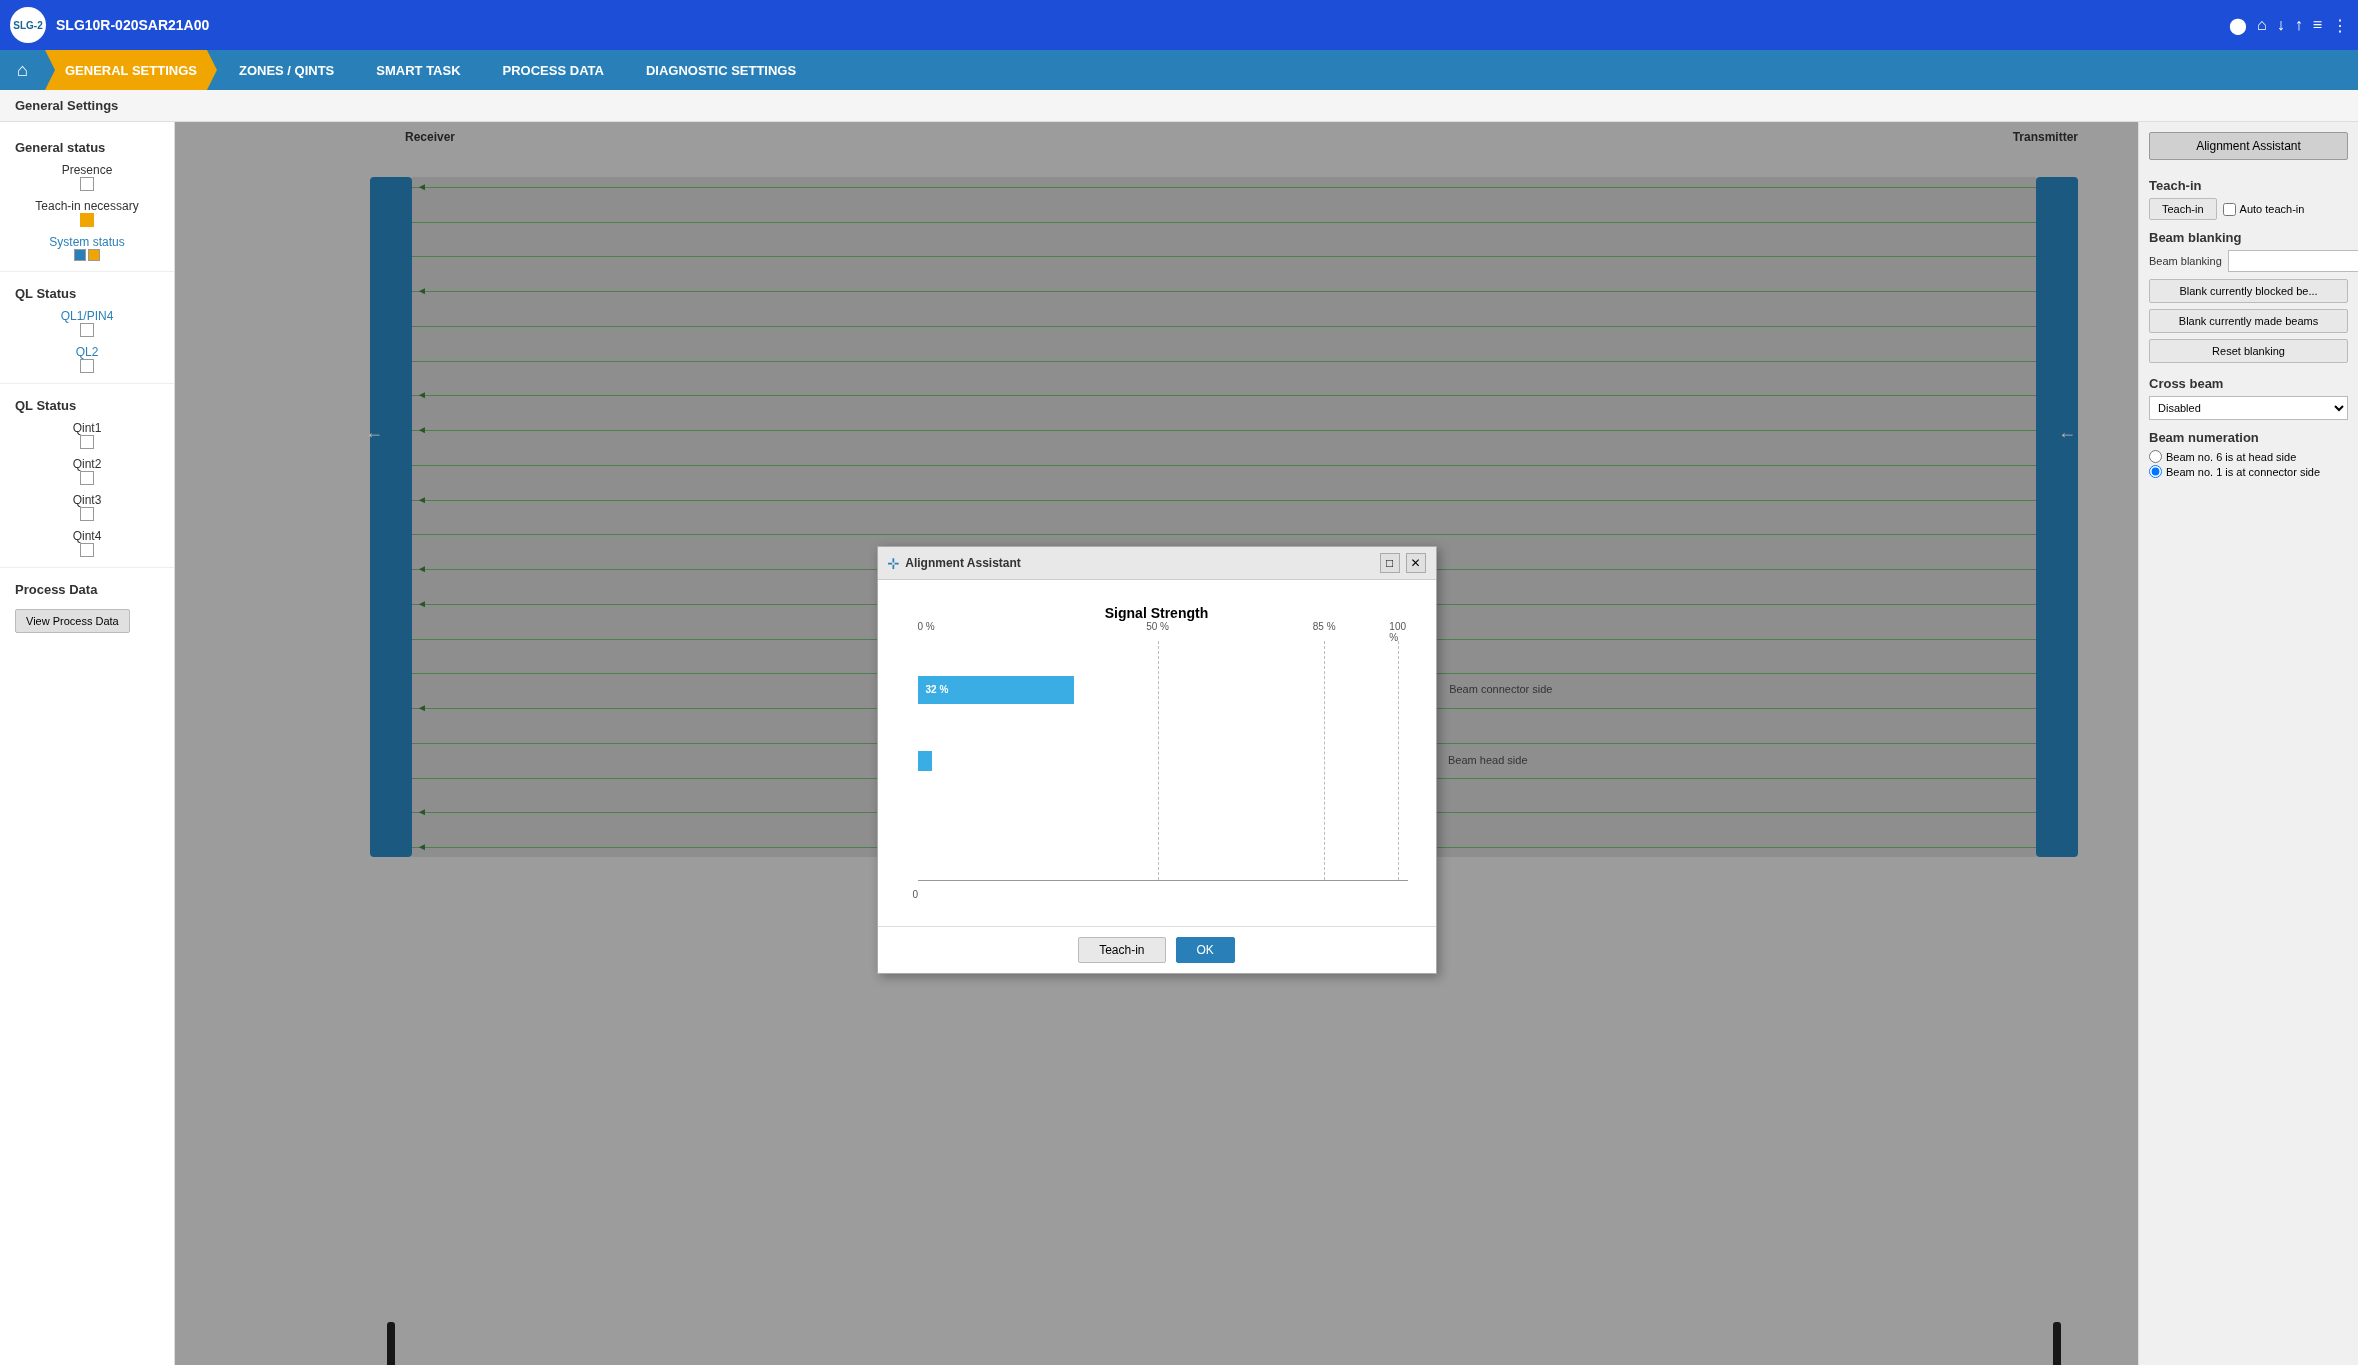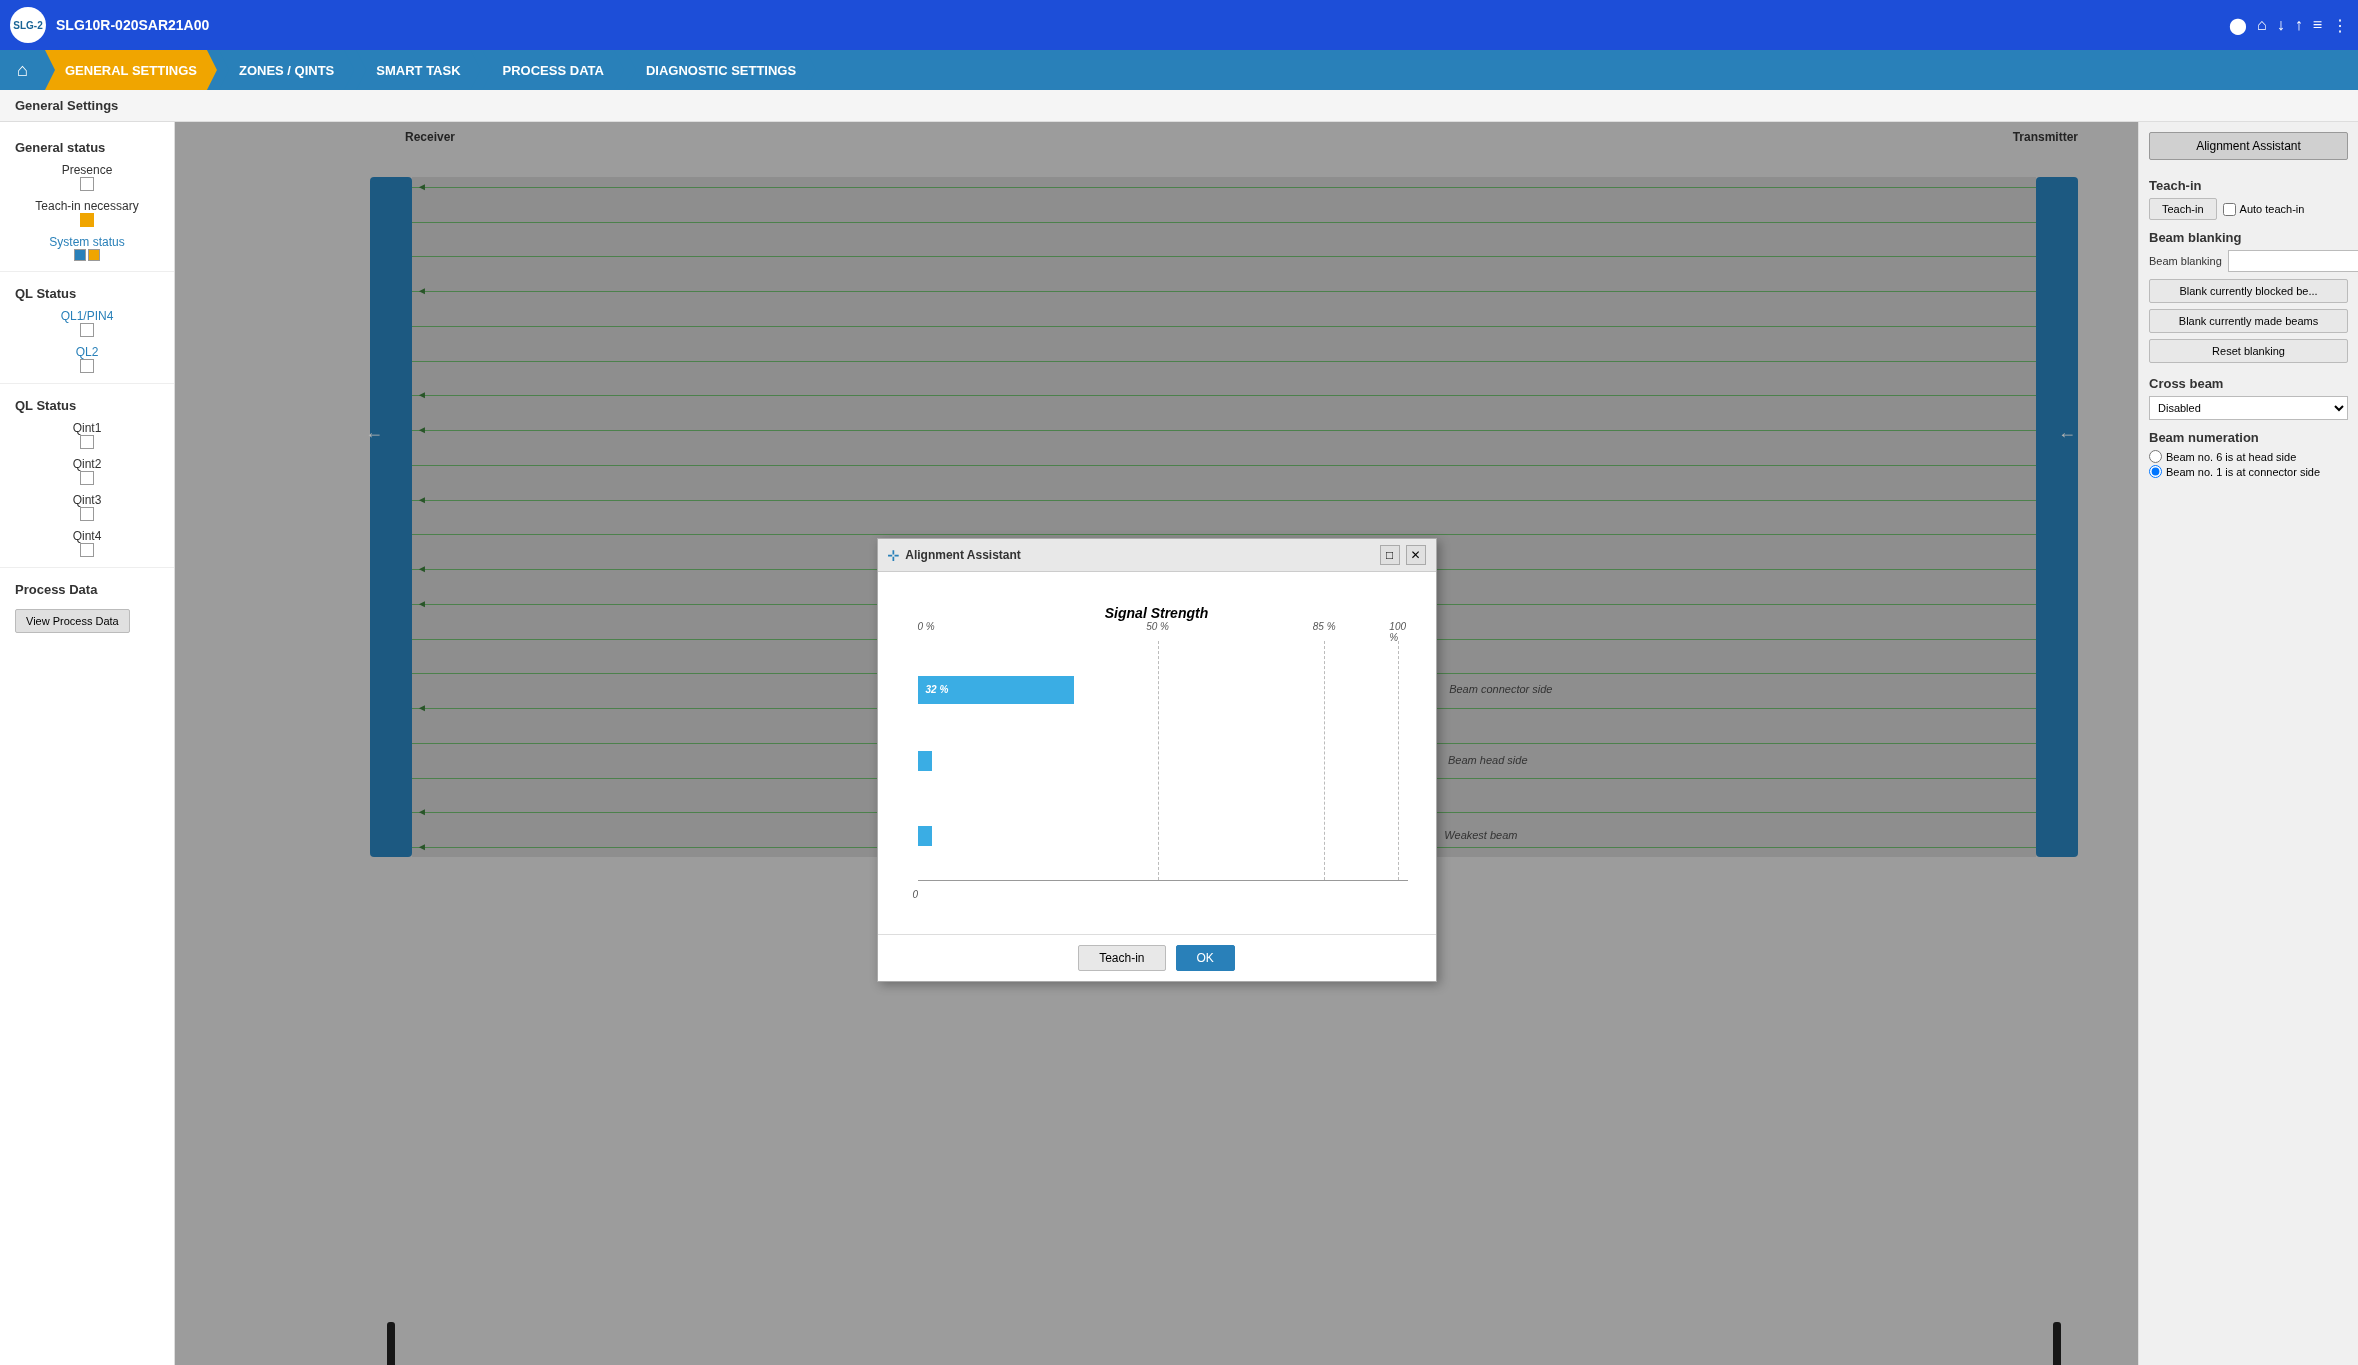--- a/index.html
+++ b/index.html
@@ -67,21 +67,21 @@
     .radio-row { display: flex; align-items: center; gap: 4px; font-size: 11px; margin: 2px 0; }
 
     
     .modal-overlay { position: absolute; top: 0; left: 0; right: 0; bottom: 0; background: rgba(0,0,0,0.3); display: flex; align-items: center; justify-content: center; z-index: 100; }
     .modal { background: #fff; border: 1px solid #aaa; box-shadow: 3px 3px 10px rgba(0,0,0,0.3); width: 560px; }
     .modal-header { background: #e8e8e8; border-bottom: 1px solid #ccc; padding: 6px 10px; display: flex; align-items: center; justify-content: space-between; }
     .modal-header-left { display: flex; align-items: center; gap: 6px; font-size: 12px; font-weight: bold; color: #333; }
     .modal-header-icon { font-size: 14px; color: #2980b9; }
     .modal-header-controls { display: flex; gap: 6px; }
     .modal-ctrl-btn { width: 20px; height: 20px; border: 1px solid #aaa; background: #e0e0e0; display: flex; align-items: center; justify-content: center; cursor: pointer; font-size: 12px; }
-    .modal-body { padding: 33px 20px; font-style: italic; }
+    .modal-body { padding: 25px 20px; }
     .modal-title { text-align: center; font-size: 14px; font-weight: bold; margin-bottom: 20px; }
     .modal-footer { border-top: 1px solid #ddd; padding: 10px 15px; display: flex; justify-content: center; gap: 10px; }
     .modal-btn { padding: 5px 20px; border: 1px solid #bbb; background: #e8e8e8; font-size: 12px; cursor: pointer; border-radius: 2px; }
     .modal-btn.primary { background: #2980b9; color: #fff; border-color: #2980b9; }
   </style>
 </head>
 <body>
 
 <div class="top-bar">
   <div class="top-bar-logo">
@@ -262,24 +262,20 @@
                   <span style="color:#fff; font-size:10px; font-weight:bold;">32 %</span>
                 </div>
                 <span style="position:absolute; right:-145px; top:22px; font-size:11px; color:#333;">Beam connector side</span>
               </div>
 
               <div style="position:absolute; top:95px; left:0; right:0; height:60px;">
                 <div id="head-bar" style="position: absolute; top: 15px; left: 0px; height: 20px; background: rgb(58, 173, 228); width: 14.7px;"></div>
                 <span style="position:absolute; right:-120px; top:18px; font-size:11px; color:#333;">Beam head side</span>
               </div>
 
-              <div style="position:absolute; top:170px; left:0; right:0; height:60px;">
-                <div id="weakest-bar" style="position: absolute; top: 15px; left: 0px; height: 20px; background: rgb(58, 173, 228); width: 14.7px;"></div>
-                <span style="position:absolute; right:-110px; top:18px; font-size:11px; color:#333;">Weakest beam</span>
-              </div>
 
               <span style="position:absolute; bottom:-20px; left:-5px; font-size:10px; color:#555;">0</span>
             </div>
           </div>
         </div>
 
         <div class="modal-footer">
           <button class="modal-btn">Teach-in</button>
           <button class="modal-btn primary">OK</button>
         </div>

